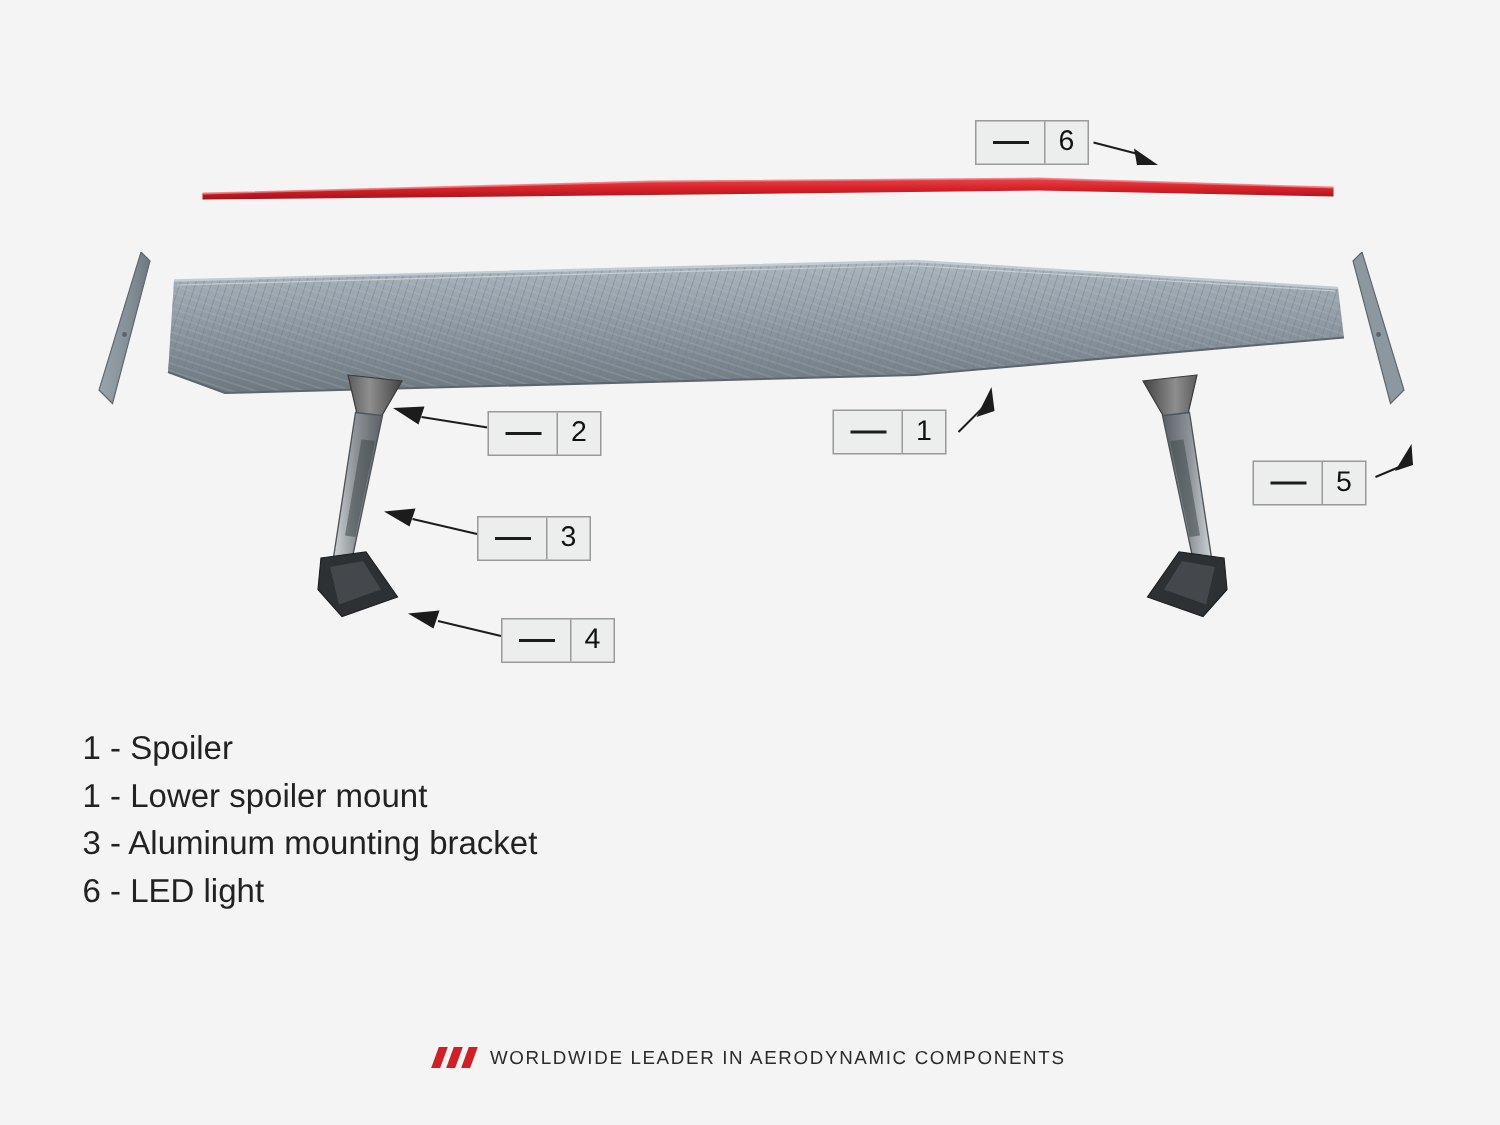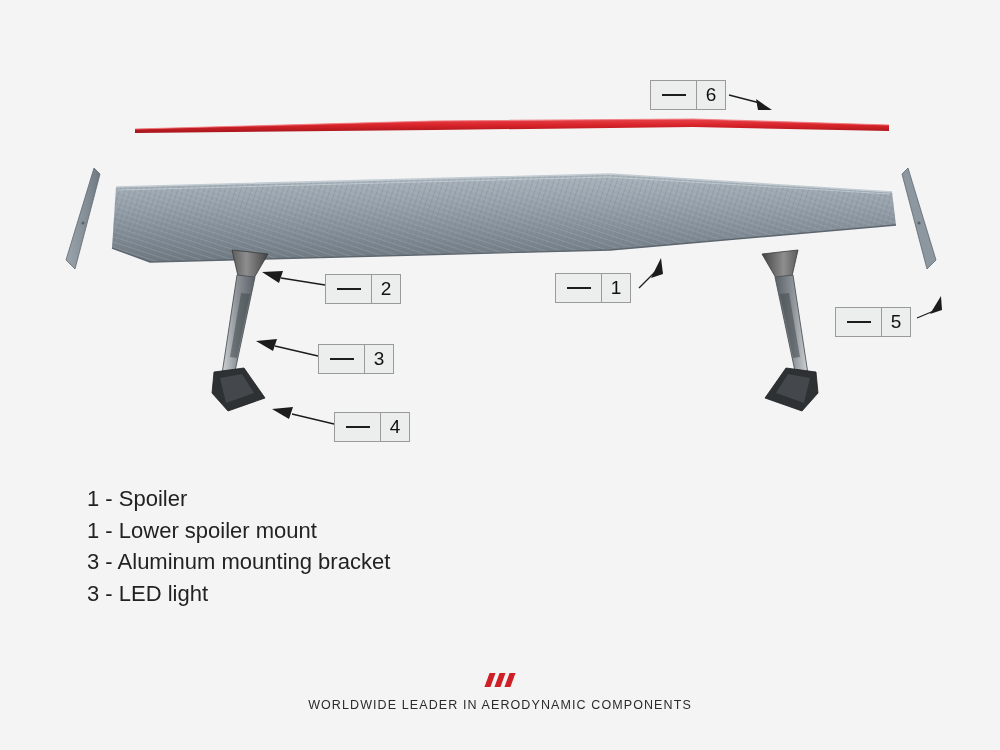--- a/index.html
+++ b/index.html
@@ -112,34 +112,32 @@
     left: 55px;
     top: 483px;
     width: 500px;
   }
   #legend .legend-item {
     font-size: 22px;
     color: #222;
     line-height: 31.5px;
     white-space: nowrap;
     font-family: "Liberation Sans", sans-serif;
-    margin-left: 32px;
   }
 
   
   #footer {
     position: absolute;
     left: 0;
     bottom: 38px;
     width: 1000px;
     display: flex;
     align-items: center;
     justify-content: center;
     gap: 11px;
-    flex-direction: column;
   }
   #footer .stripes {
     display: flex;
     gap: 4px;
     transform: skewX(-20deg);
   }
   #footer .stripes i {
     display: block;
     width: 6px;
     height: 14px;
@@ -304,21 +302,21 @@
       <span class="dash"></span>
       <span class="num">5</span>
     </div>
 
   </div>
 
   <div id="legend">
     <div class="legend-item">1 - Spoiler</div>
     <div class="legend-item">1 - Lower spoiler mount</div>
     <div class="legend-item">3 - Aluminum mounting bracket</div>
-    <div class="legend-item">3 - LED light</div>
+    <div class="legend-item">6 - LED light</div>
   </div>
 
   <div id="footer">
     <span class="stripes">
       <i></i>
         <i></i>
         <i></i>
     </span>
     <span class="tagline">WORLDWIDE LEADER IN AERODYNAMIC COMPONENTS</span>
   </div>

